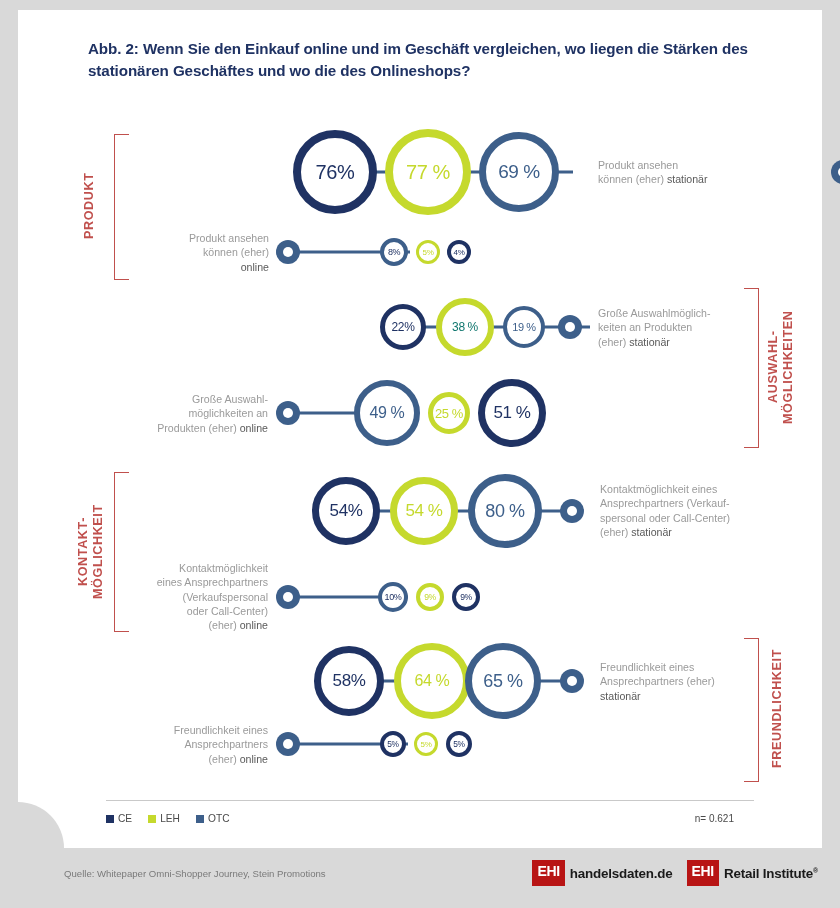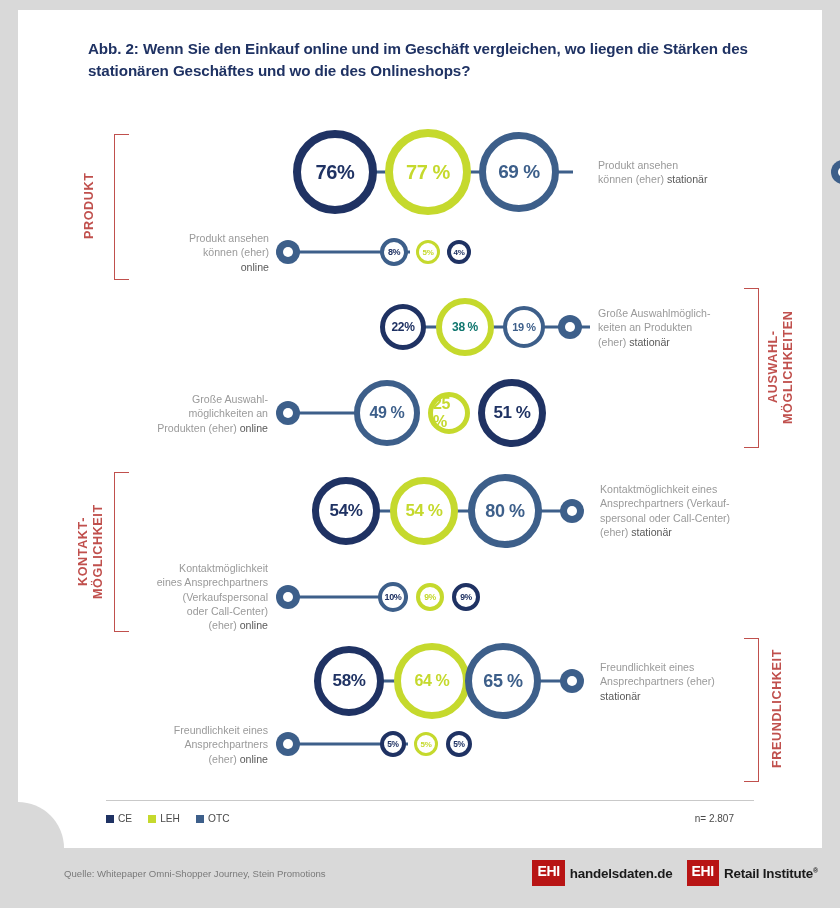--- a/index.html
+++ b/index.html
@@ -81,21 +81,21 @@
     display:block;border-radius:50%;background:#ffffff;
   }
   .bub{
     position:absolute;
     top:50%;
     transform:translateY(-50%);
     border-radius:50%;
     background:#ffffff;
     box-sizing:border-box;
     display:flex;align-items:center;justify-content:center;
-    font-weight:bold;
+    font-weight:normal;
     letter-spacing:-0.4px;
     z-index:2;
   }
   .rowlabel{
     position:absolute;
     top:50%;
     transform:translateY(-50%);
     color:#9a9a9a;
     font-size:10.6px;
     line-height:1.35;
@@ -200,21 +200,21 @@
 keiten an Produkten
 (eher) </span><b>stationär</b></div>
     </div>
 
     <div class="row" style="left:258px; top:368px; width:230px; height:70px;">
       <div class="connector" style="left:14px; width:100px;"></div>
       <div class="endnode" style="left:0px; width:24px; height:24px;">
           <i style="width:10px;height:10px;"></i>
         </div>
       <div class="bub" style="left:78px;  width:66px; height:66px; border:6px solid #3d5f8a; color:#3d5f8a; font-size:16px;">49 %</div>
-      <div class="bub" style="left:152px; width:42px; height:42px; border:5px solid #c5d92d; color:#c5d92d; font-size:16px;">25 %</div>
+      <div class="bub" style="left:152px; width:42px; height:42px; border:5px solid #c5d92d; color:#c5d92d; font-size:13px;">25 %</div>
       <div class="bub" style="left:202px; width:68px; height:68px; border:7px solid #1f3263; color:#1f3263; font-size:17px;">51 %</div>
       <div class="rowlabel r" style="left:-160px; width:152px;"><span>Große Auswahl-
 möglichkeiten an
 Produkten (eher) </span><b>online</b></div>
     </div>
 
     <div class="row" style="left:294px; top:458px; width:290px; height:86px;">
       <div class="connector" style="left:40px; width:220px;"></div>
       <div class="endnode" style="left:248px; width:24px; height:24px;">
           <i style="width:10px;height:10px;"></i>
@@ -277,21 +277,21 @@
       </span>
       <span class="li">
         <span class="swatch" style="background:#c5d92d;"></span>
         <span>LEH</span>
       </span>
       <span class="li">
         <span class="swatch" style="background:#3d5f8a;"></span>
         <span>OTC</span>
       </span>
     </div>
-    <div class="nval">n= 2.807</div>
+    <div class="nval">n= 0.621</div>
 
   </div>
 
   <div class="footbar">
     <div class="quelle">Quelle: Whitepaper Omni-Shopper Journey, Stein Promotions</div>
     <div class="logos">
       <div class="logo">
         <span class="ehi">EHI</span>
         <span class="logotxt">handelsdaten.de</span>
       </div>

